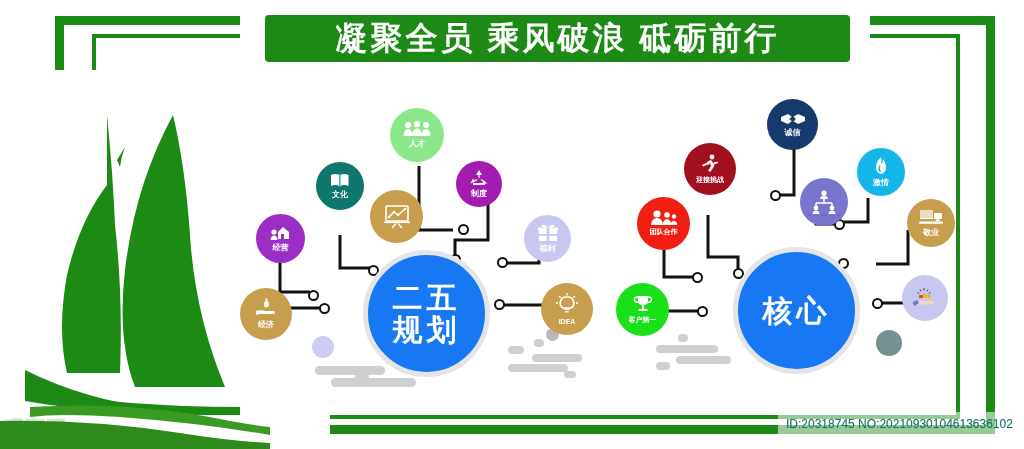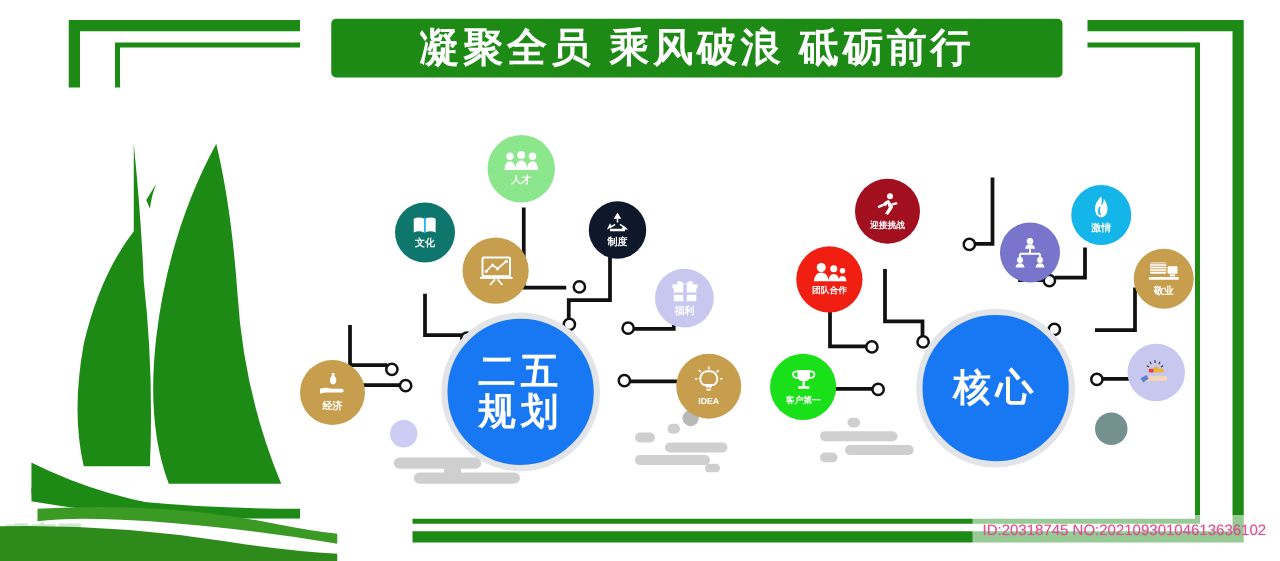--- a/index.html
+++ b/index.html
@@ -98,21 +98,21 @@
     color:#ffffff; font-size:20px; font-weight:bold;
     letter-spacing:1px;
     -webkit-text-stroke:1px #cfe8cf;
   }
   .wm-right {
     position:absolute; right:0px; bottom:13px; width:246px; height:24px;
     background:rgba(255,255,255,0.55); z-index:30;
     display:flex; align-items:center;
   }
   .wm-right-text {
-    color:#ec4899; font-size:12px; padding-left:8px; white-space:nowrap;
+    color:#0f766e; font-size:12px; padding-left:8px; white-space:nowrap;
     text-shadow:0 0 1px rgba(0,0,0,.25);
   }
 </style>
 </head>
 <body>
 
 <div class="poster">
 
   <div class="frame-outer"></div>
   <div class="frame-inner"></div>
@@ -203,33 +203,42 @@
 
     <polyline points="130,90 130,124 98,124" fill="none" stroke="#111" stroke-width="3"></polyline>
 
     <polyline points="100,163 136,163" fill="none" stroke="#111" stroke-width="3"></polyline>
   </svg>
   <div class="dot-ring" style="left:770px; top:190px;"></div>
   <div class="dot-ring" style="left:834px; top:219px;"></div>
   <div class="dot-ring" style="left:838px; top:258px;"></div>
   <div class="dot-ring" style="left:872px; top:298px;"></div>
 
-  <div class="hub" style="left:353px; top:250px; width:127px; height:127px;">
+  <div class="hub" style="left:363px; top:250px; width:127px; height:127px;">
     <div class="hub-text">
       <div>二五</div>
       <div>规划</div>
     </div>
   </div>
 
   <div class="hub" style="left:733px; top:247px; width:127px; height:127px;">
     <div class="hub-text">
       <div>核心</div>
     </div>
   </div>
 
+  <div class="node" style="left:256px; top:214px; width:49px; height:49px; background:#9b2ec4;">
+    <svg class="ico" width="22" height="16" viewBox="0 0 22 16">
+      <path d="M13 2 L19 7 L19 14 L8 14 L8 7 Z" fill="#fff"></path>
+      <rect x="11" y="9" width="3" height="5" fill="#9b2ec4"></rect>
+      <circle cx="4" cy="7" r="2.6" fill="#fff"></circle>
+      <path d="M0.5 15 Q1 10.5 4 10.5 Q7 10.5 7.5 15 Z" fill="#fff"></path>
+    </svg>
+    <span class="lbl">经营</span>
+  </div>
 
   <div class="node" style="left:316px; top:162px; width:48px; height:48px; background:#0f766e;">
     <svg class="ico" width="22" height="16" viewBox="0 0 22 16">
       <path d="M2 3 Q6 1 10.5 3 L10.5 14 Q6 12 2 14 Z" fill="#fff"></path>
       <path d="M19.5 3 Q15.5 1 11 3 L11 14 Q15.5 12 19.5 14 Z" fill="#fff"></path>
       <rect x="10.2" y="2" width="1.4" height="12.5" fill="#1ab8e8"></rect>
     </svg>
     <span class="lbl">文化</span>
   </div>
 
@@ -253,21 +262,21 @@
       <circle cx="5" cy="4" r="3" fill="#fff"></circle>
         <path d="M0.5 15 Q1 8 5 8 Q9 8 9.5 15 Z" fill="#fff"></path>
       <circle cx="14" cy="3" r="3.2" fill="#fff"></circle>
         <path d="M9 15 Q9.5 7.4 14 7.4 Q18.5 7.4 19 15 Z" fill="#fff"></path>
       <circle cx="23" cy="4" r="3" fill="#fff"></circle>
         <path d="M18.5 15 Q19 8 23 8 Q27 8 27.5 15 Z" fill="#fff"></path>
     </svg>
     <span class="lbl">人才</span>
   </div>
 
-  <div class="node" style="left:471px; top:161px; width:46px; height:46px; background:#0f172a;">
+  <div class="node" style="left:456px; top:161px; width:46px; height:46px; background:#a21caf;">
     <svg class="ico" width="20" height="18" viewBox="0 0 20 18">
       <path d="M10 1 L13 6 L10.6 6 L10.6 9 L9.4 9 L9.4 6 L7 6 Z" fill="#fff"></path>
       <path d="M1.5 14.5 L4 9.5 L5.2 11.5 L7.8 10 L8.4 11 L5.2 13 Z" fill="#fff"></path>
       <path d="M18.5 14.5 L13 14.5 L14.2 12.5 L11.6 11 L12.2 10 L15.4 12 Z" fill="#fff"></path>
       <path d="M4 14 L16 14 L16 16 L4 16 Z" fill="#fff"></path>
     </svg>
     <span class="lbl">制度</span>
   </div>
 
   <div class="node" style="left:524px; top:215px; width:47px; height:47px; background:#c7c7ef;">
@@ -316,20 +325,28 @@
   <div class="node" style="left:684px; top:143px; width:52px; height:52px; background:#a21020;">
     <svg class="ico" width="20" height="20" viewBox="0 0 20 20">
       <circle cx="12" cy="3" r="2.4" fill="#fff"></circle>
       <path d="M11 6 Q7 7 6 10 L8.5 11 L10 9 L11 12 L8 17 L10.5 17.8 L14 12.5 Q15 10 13 8.8 Z" fill="#fff"></path>
       <path d="M6 9 L2 11 L3 12.6 L7 10.8 Z" fill="#fff"></path>
       <path d="M13.5 8.5 L17.5 7.5 L18 9.3 L14.2 10.3 Z" fill="#fff"></path>
     </svg>
     <span class="lbl" style="font-size:7px;">迎接挑战</span>
   </div>
 
+  <div class="node" style="left:767px; top:99px; width:51px; height:51px; background:#163a6b;">
+    <svg class="ico" width="26" height="14" viewBox="0 0 26 14">
+      <path d="M1 5 L8 2 L12 5 L9 7 L12 9 L8 12 L1 9 Z" fill="#fff"></path>
+      <path d="M25 5 L18 2 L13 5 L16 7 L13 9 L18 12 L25 9 Z" fill="#fff"></path>
+      <rect x="11.5" y="5" width="3" height="4" fill="#163a6b"></rect>
+    </svg>
+    <span class="lbl">诚信</span>
+  </div>
 
   <div class="node" style="left:800px; top:178px; width:48px; height:48px; background:#7a75cc;">
     <svg class="ico" width="28" height="26" viewBox="0 0 28 26">
       <circle cx="14" cy="4" r="2.6" fill="#fff"></circle>
         <path d="M10 10 Q10.5 6.4 14 6.4 Q17.5 6.4 18 10 Z" fill="#fff"></path>
       <path d="M14 10 L14 14 M6 14 L22 14 M6 14 L6 17 M22 14 L22 17" stroke="#fff" stroke-width="1.5" fill="none"></path>
       <circle cx="6" cy="19" r="2.4" fill="#fff"></circle>
         <path d="M2.4 25 Q2.9 21.5 6 21.5 Q9.1 21.5 9.6 25 Z" fill="#fff"></path>
       <circle cx="22" cy="19" r="2.4" fill="#fff"></circle>
         <path d="M18.4 25 Q18.9 21.5 22 21.5 Q25.1 21.5 25.6 25 Z" fill="#fff"></path>

